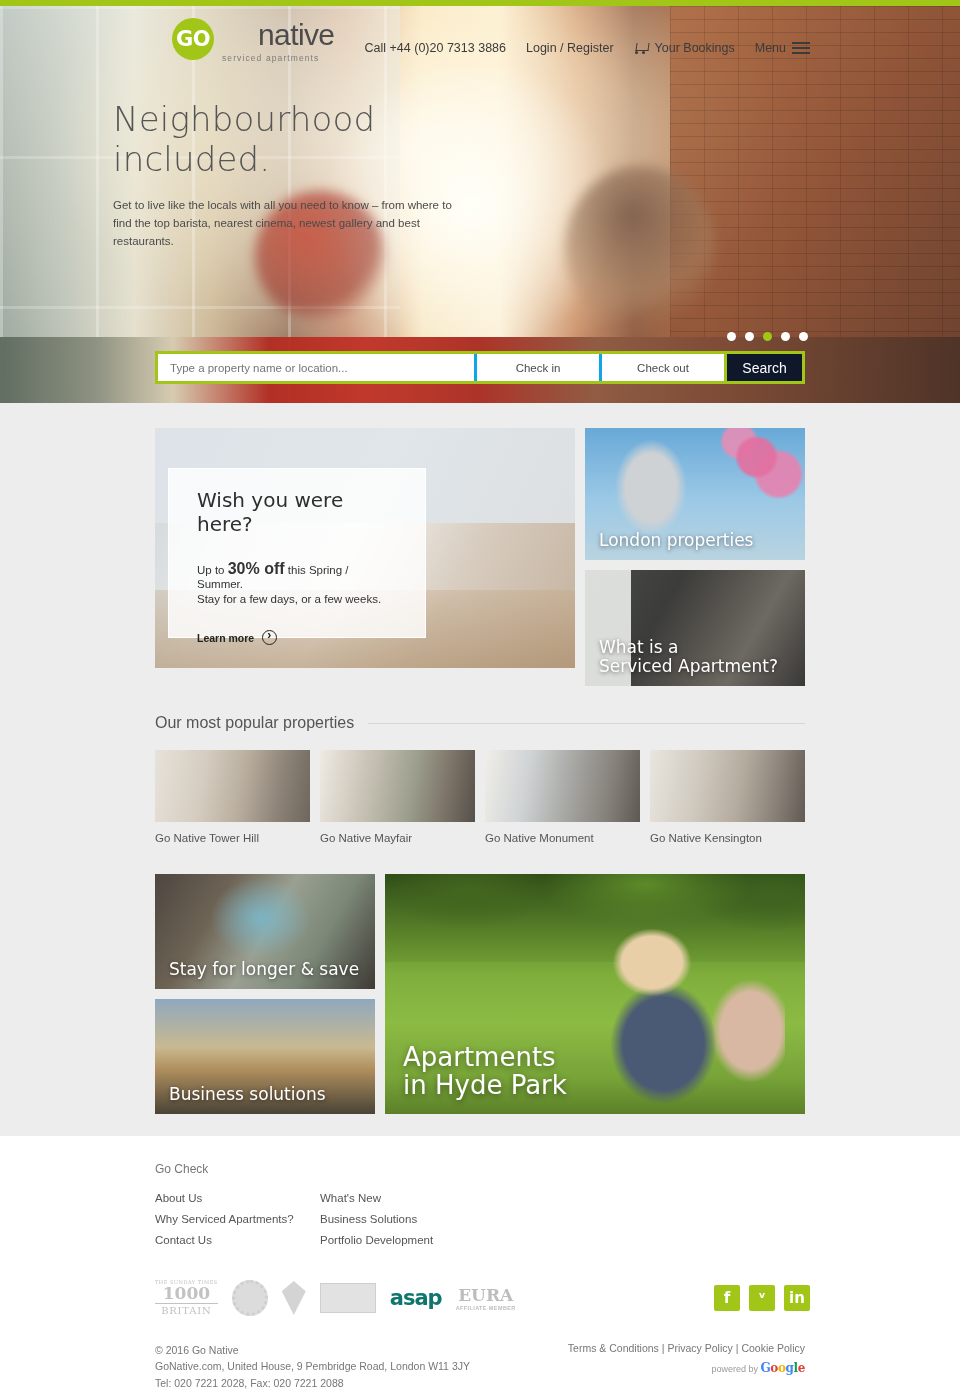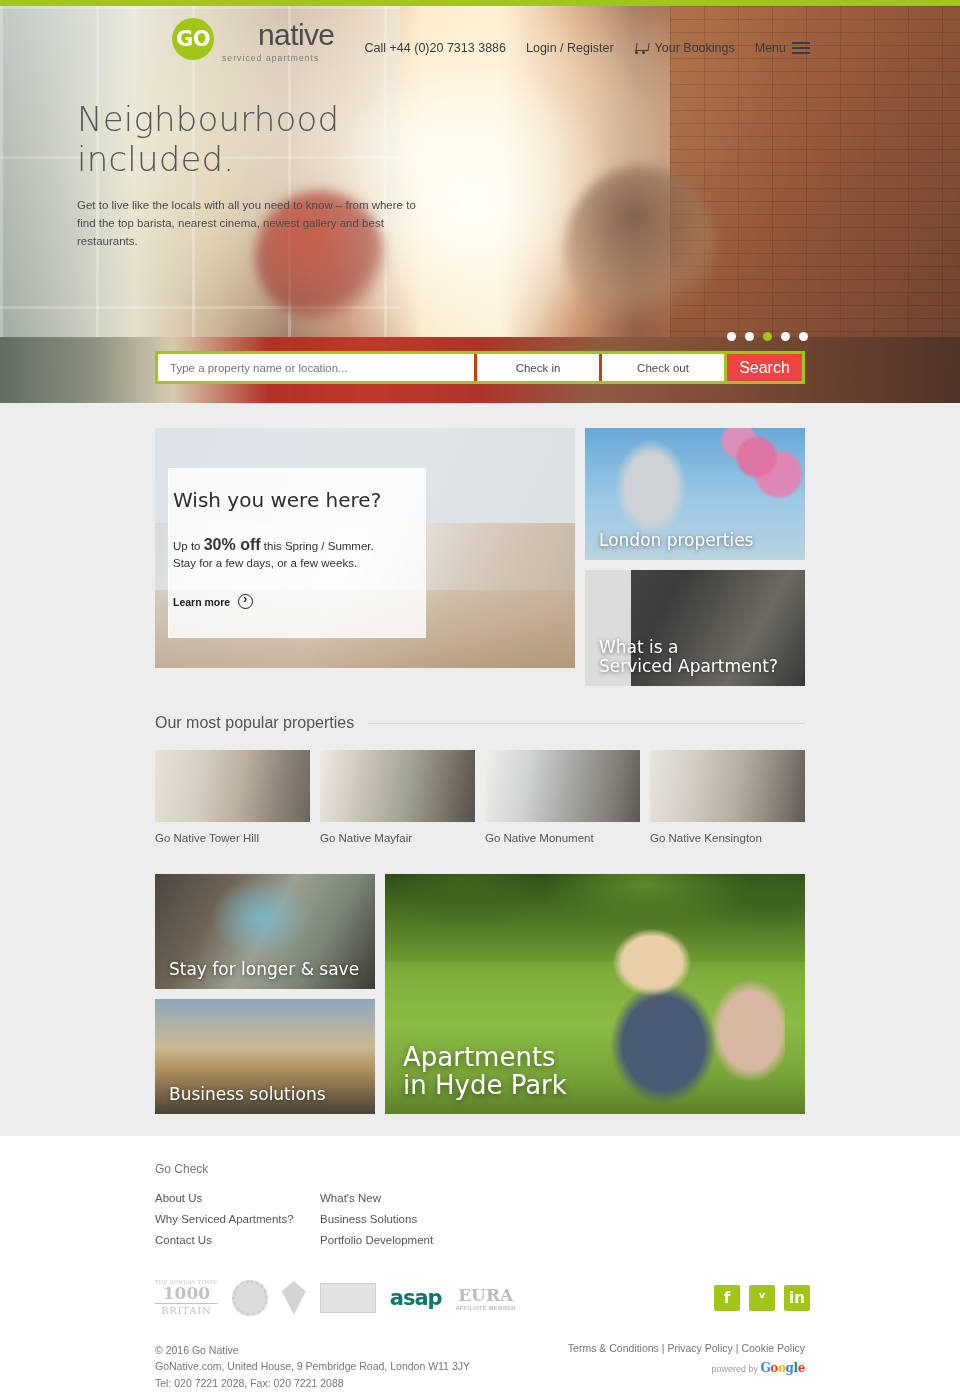--- a/index.html
+++ b/index.html
@@ -91,49 +91,49 @@
     content:""; position:absolute; left:2px; top:1px; width:11px; height:7px;
     border:1.6px solid #3b3b3b; border-top:none; transform:skewX(-8deg);
   }
   .cart-ico::after {
     content:""; position:absolute; left:1px; top:9px; width:3px; height:3px;
     border-radius:50%; background:#3b3b3b; box-shadow:7px 0 0 #3b3b3b;
   }
   .burger { display:inline-block; width:18px; }
   .burger span { display:block; height:2px; background:#3b3b3b; margin:3px 0; }
 
-  .hero-copy { position:relative; z-index:6; margin-left:77px; margin-top:36px; width:430px; }
+  .hero-copy { position:relative; z-index:6; margin-left:113px; margin-top:36px; width:430px; }
   .hero-title {
     font-size:34px; color:#555; font-weight:300; letter-spacing:0.2px;
     font-family:"DejaVu Sans", sans-serif;
   }
   .hero-sub { font-size:11.5px; color:#4b4b4b; line-height:1.55; margin-top:18px; width:360px; }
 
   .dots { position:absolute; right:152px; bottom:62px; display:flex; gap:9px; z-index:7; }
   .dot { width:9px; height:9px; border-radius:50%; background:#fff; }
   .dot.active { background:#A2C617; }
 
   
   .searchbar {
     position:absolute; left:155px; bottom:19px; width:650px; height:33px;
     border:3px solid #A2C617; background:#fff; display:flex; z-index:8;
   }
   .search-input {
     flex:1; border:none; outline:none; padding:0 12px; font-size:11.5px;
     color:#8e8e8e; font-family:"Liberation Sans", sans-serif; background:#fff;
   }
   .search-seg {
-    width:125px; border-left:3px solid #c2410c; background:#fff;
+    width:125px; border-left:3px solid #0ea5e9; background:#fff;
     display:flex; align-items:center; justify-content:center;
     font-size:11.5px; color:#4b4b4b; cursor:pointer;
   }
   .search-btn {
-    width:78px; background:#ef4444; border-left:3px solid #A2C617;
+    width:78px; background:#0f172a; border-left:3px solid #A2C617;
     display:flex; align-items:center; justify-content:center;
-    color:#fff; font-size:16px; cursor:pointer;
+    color:#fff; font-size:14px; cursor:pointer;
   }
 
   
   .main { background:#EDEDED; padding-top:25px; padding-bottom:22px; }
   .wrap { width:650px; margin:0 auto; }
 
   .promo-row { display:flex; gap:10px; }
 
   .promo-big {
     position:relative; width:420px; height:240px; overflow:hidden;
@@ -141,21 +141,21 @@
       linear-gradient(to bottom, rgba(222,228,233,.9) 0 95px, rgba(0,0,0,0) 95px),
       linear-gradient(115deg,#cdd3d6 0%, #e6e9e9 25%, #f2f1ee 48%, #d8cdc0 70%, #c3b09c 100%);
   }
   .promo-big::after {
     content:""; position:absolute; left:0; bottom:0; width:100%; height:78px;
     background:linear-gradient(to bottom, rgba(196,168,134,.35), rgba(170,138,100,.6));
   }
   .promo-panel {
     position:absolute; left:13px; top:40px; width:258px; height:170px;
     background:rgba(255,255,255,0.82); border:1px solid rgba(255,255,255,.95);
-    padding:19px 4px; z-index:3;
+    padding:19px 28px; z-index:3;
   }
   .promo-h { font-size:20px; color:#2e2e2e; font-weight:400; font-family:"DejaVu Sans", sans-serif; }
   .promo-line1 { font-size:11.5px; color:#333; margin-top:24px; }
   .promo-line1 b { font-size:16px; font-weight:bold; }
   .promo-line2 { font-size:11.5px; color:#333; margin-top:3px; }
   .learn { display:flex; align-items:center; gap:8px; margin-top:25px; font-size:10.5px; font-weight:bold; color:#222; cursor:pointer; }
   .arrow-circ {
     width:15px; height:15px; border-radius:50%; border:1.4px solid #222;
     position:relative;
   }

